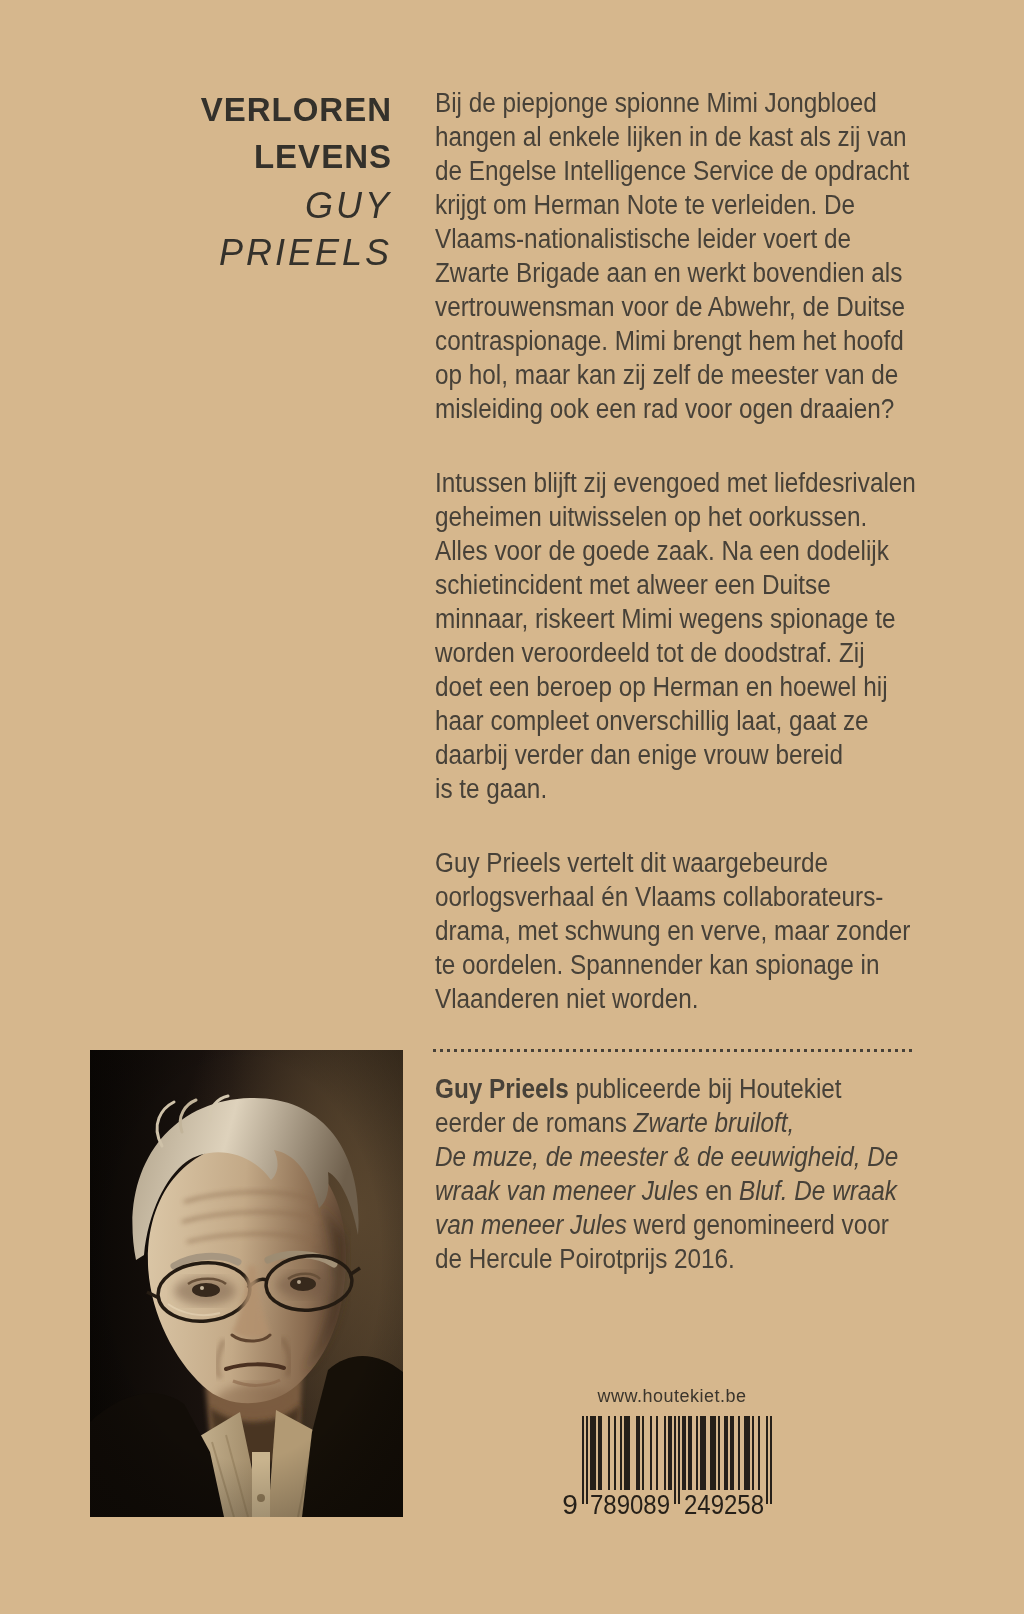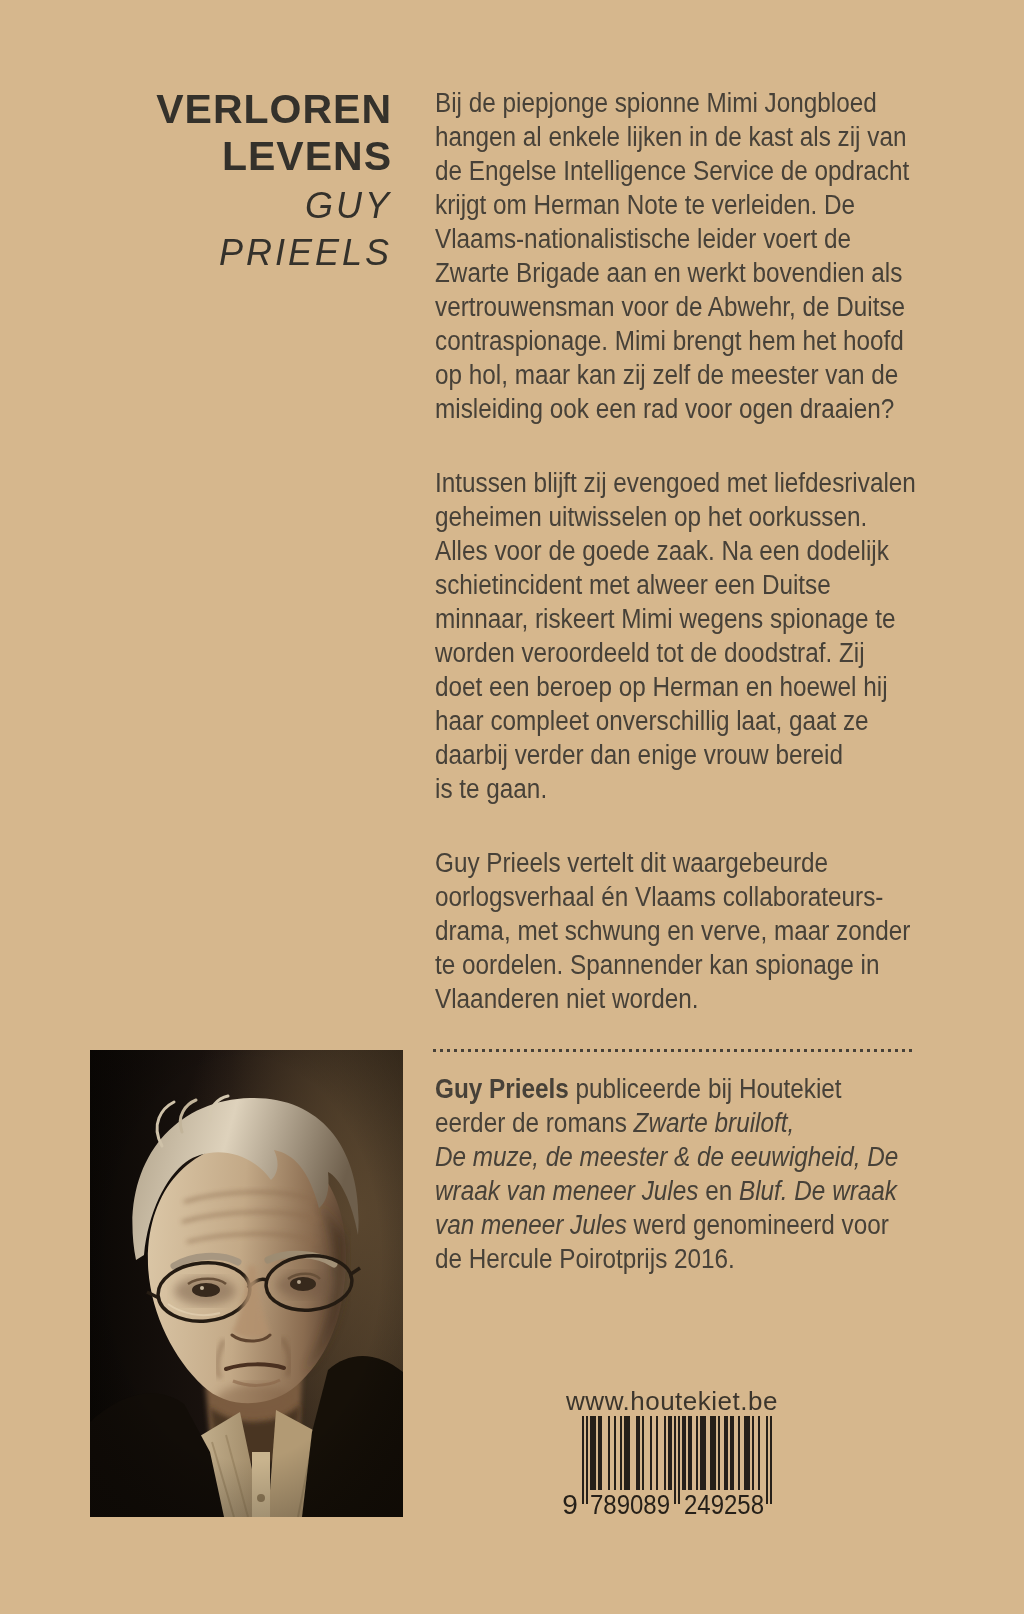--- a/index.html
+++ b/index.html
@@ -6,21 +6,21 @@
   body{
     width:1024px;height:1614px;
     background:#d6b78d;
     font-family:"Liberation Sans",sans-serif;
     position:relative;overflow:hidden;
   }
   .cover{position:absolute;inset:0;}
   
   .title-block{position:absolute;top:86px;left:70px;width:322px;text-align:right;color:#34312b;}
   .title-block h1{
-    margin:0;font-size:41px;line-height:47px;font-weight:700;
+    margin:0;font-size:33px;line-height:47px;font-weight:700;
     letter-spacing:1px;white-space:pre-line;color:#34312b;
   }
   .title-block .author{
     font-size:36px;line-height:47px;font-style:italic;font-weight:400;
     letter-spacing:3px;white-space:pre-line;margin-top:2px;color:#34312b;
   }
   
   .synopsis{
     position:absolute;top:86px;left:435px;width:560px;
     transform:scaleX(0.9);transform-origin:0 0;
@@ -36,21 +36,21 @@
   .bio{
     position:absolute;top:1072px;left:435px;width:560px;
     transform:scaleX(0.9);transform-origin:0 0;
     font-size:27px;line-height:34px;color:#474138;white-space:pre-line;
   }
   
   .photo{position:absolute;left:90px;top:1050px;width:313px;height:467px;margin:0;}
   
   .website{
     position:absolute;left:560px;top:1386px;width:224px;text-align:center;
-    font-size:26px;letter-spacing:0.5px;color:#3b352c;
+    font-size:18px;letter-spacing:0.5px;color:#3b352c;
   }
   .barcode{position:absolute;left:560px;top:1416px;width:222px;height:100px;}
 </style>
 </head>
 <body>
 
 <div class="cover">
 
   <header class="title-block">
     <h1>VERLOREN

